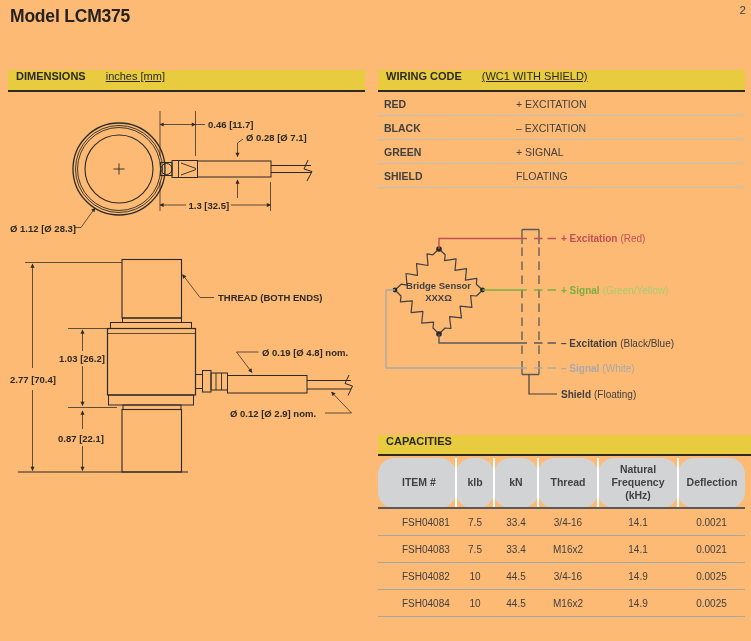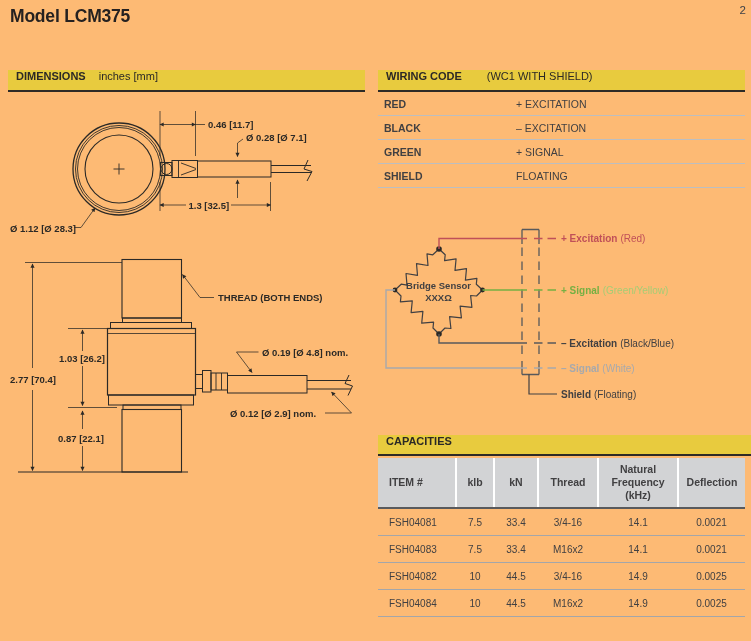--- a/index.html
+++ b/index.html
@@ -6,34 +6,34 @@
   body{font-family:"Liberation Sans",sans-serif;color:#414042;}
   #page{position:relative;width:751px;height:641px;background:#fdba74;overflow:hidden;}
 
   .title{position:absolute;left:10px;top:6px;font-size:17.5px;font-weight:700;color:#252120;letter-spacing:-0.2px;}
   .pagenum{position:absolute;left:730px;top:4px;width:16px;text-align:right;font-size:11.5px;color:#3e4147;}
 
   .bar{position:absolute;height:22px;background:#e8cb3e;border-bottom:2px solid #2e2b26;
        display:flex;align-items:flex-start;padding:0 0 0 8px;box-sizing:border-box;
        font-size:11px;color:#2b2926;white-space:nowrap;}
   .bar .b{font-weight:700;}
-  .bar .s{font-weight:400;margin-left:13px;}
+  .bar .s{font-weight:400;margin-left:20px;text-decoration:underline;}
 
   
   .wtable{position:absolute;left:378px;top:92px;width:367px;border-collapse:collapse;}
   .wtable td{border-bottom:1px solid #bcbec0;font-size:10.5px;color:#414042;height:23px;padding:0 0 0 6px;margin-left:16px;}
   .wtable td.c1{width:126px;font-weight:700;}
 
   
   .ctable{position:absolute;left:378px;top:458px;width:367px;border-collapse:collapse;table-layout:fixed;}
   .ctable th{background:#d2d3d5;border-bottom:2px solid #595a5d;font-size:10.5px;font-weight:700;
-             color:#414042;vertical-align:middle;padding:5px 2px;line-height:1.25;}
+             color:#414042;vertical-align:middle;padding:5px 2px;line-height:1.25;border-radius:16px;}
   .ctable th + th{border-left:2px solid #ffffff;}
   .ctable td{border-bottom:1px solid #a4a6a9;font-size:10px;color:#414042;height:26px;text-align:center;padding:0;}
-  .ctable td.c1, .ctable th.c1{text-align:left;padding-left:11px;}
+  .ctable td.c1, .ctable th.c1{text-align:left;padding-left:24px;}
 
   svg{position:absolute;overflow:visible;}
   .dim{font-family:"Liberation Sans",sans-serif;font-size:9.5px;font-weight:600;fill:#2b2926;}
   .sensorlbl{font-family:"Liberation Sans",sans-serif;font-size:9.5px;font-weight:700;fill:#414042;text-anchor:middle;}
   .wl{font-family:"Liberation Sans",sans-serif;font-size:10px;}
   .wl .b{font-weight:700;}
   .ln{stroke:#2b2926;fill:none;}
   .thin{stroke-width:0.75;}
 </style>
 </head>
@@ -42,21 +42,21 @@
 <div id="page">
 
   <div class="title">Model LCM375</div>
   <div class="pagenum">2</div>
 
   <div class="bar" style="left:8px;top:70px;width:357px;">
     <span class="b">DIMENSIONS</span>
     <span class="s">inches [mm]</span>
   </div>
 
-  <div class="bar" style="left:378px;top:70px;width:367px;gap:12px;">
+  <div class="bar" style="left:378px;top:70px;width:367px;">
     <span class="b">WIRING CODE</span>
     <span class="s">(WC1 WITH SHIELD)</span>
   </div>
 
   <table class="wtable">
     <tbody>
       <tr>
         <td class="c1">RED</td>
         <td>+ EXCITATION</td>
         </tr>

